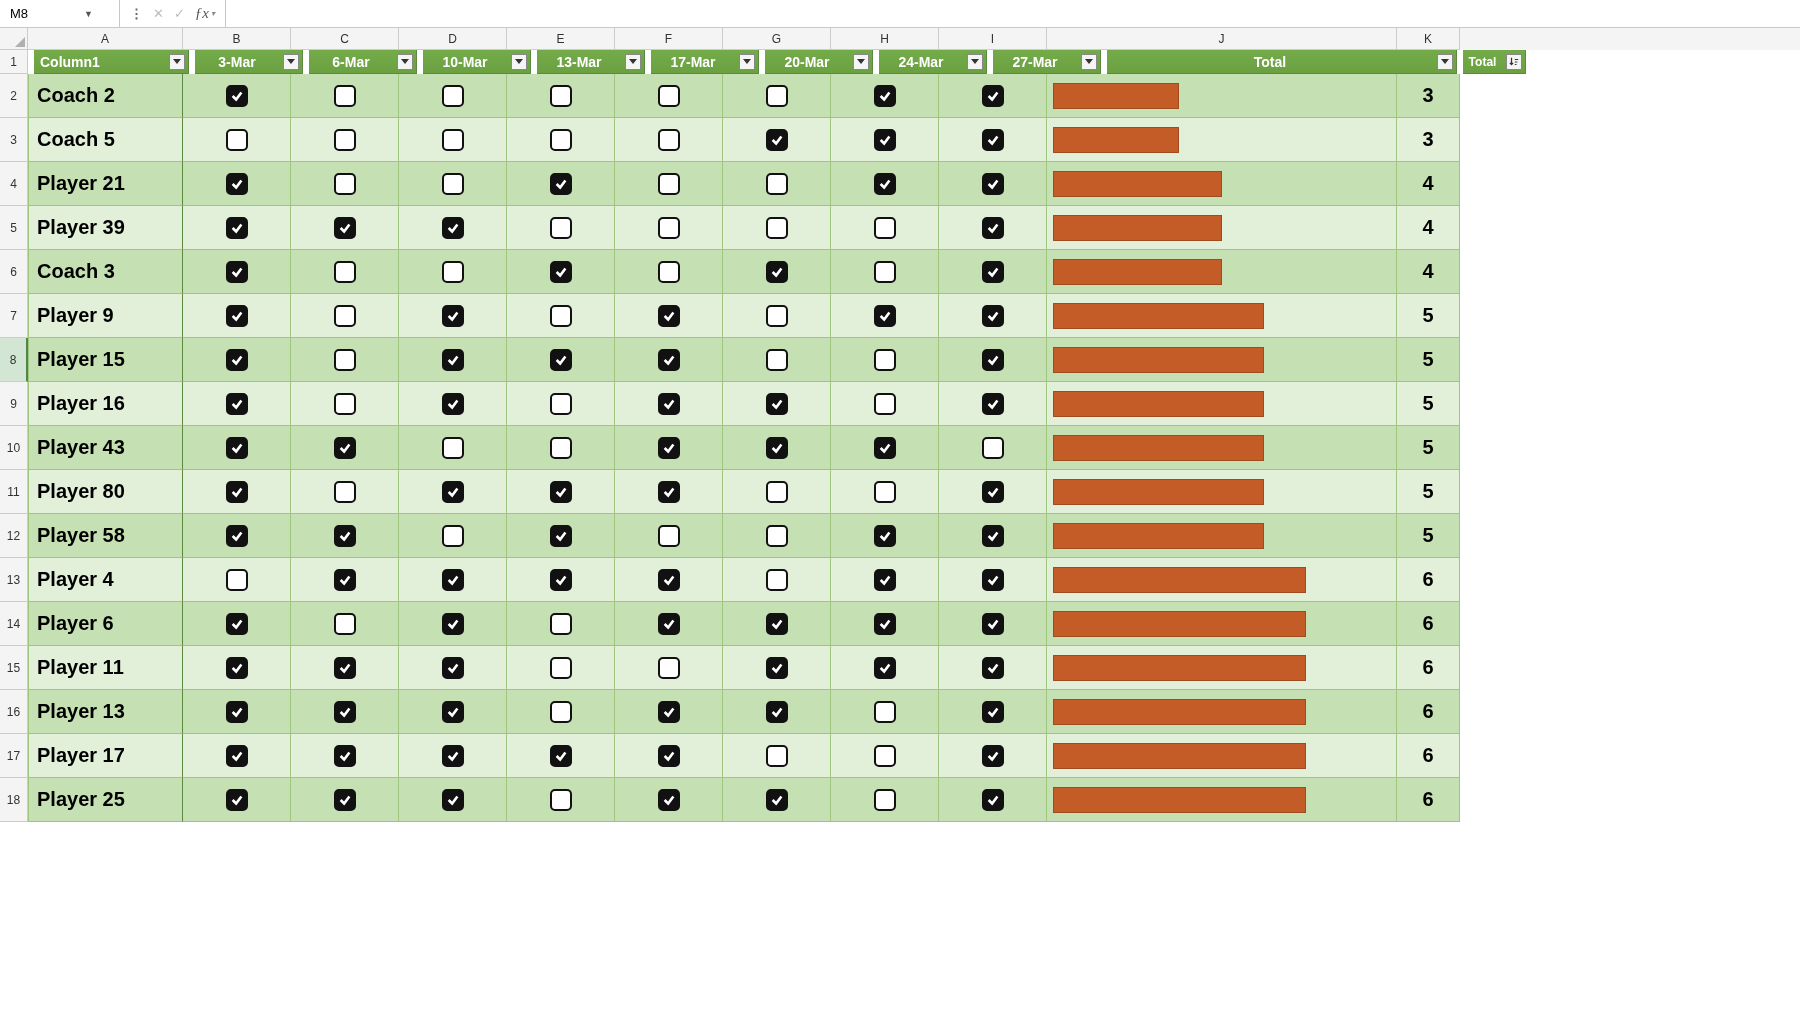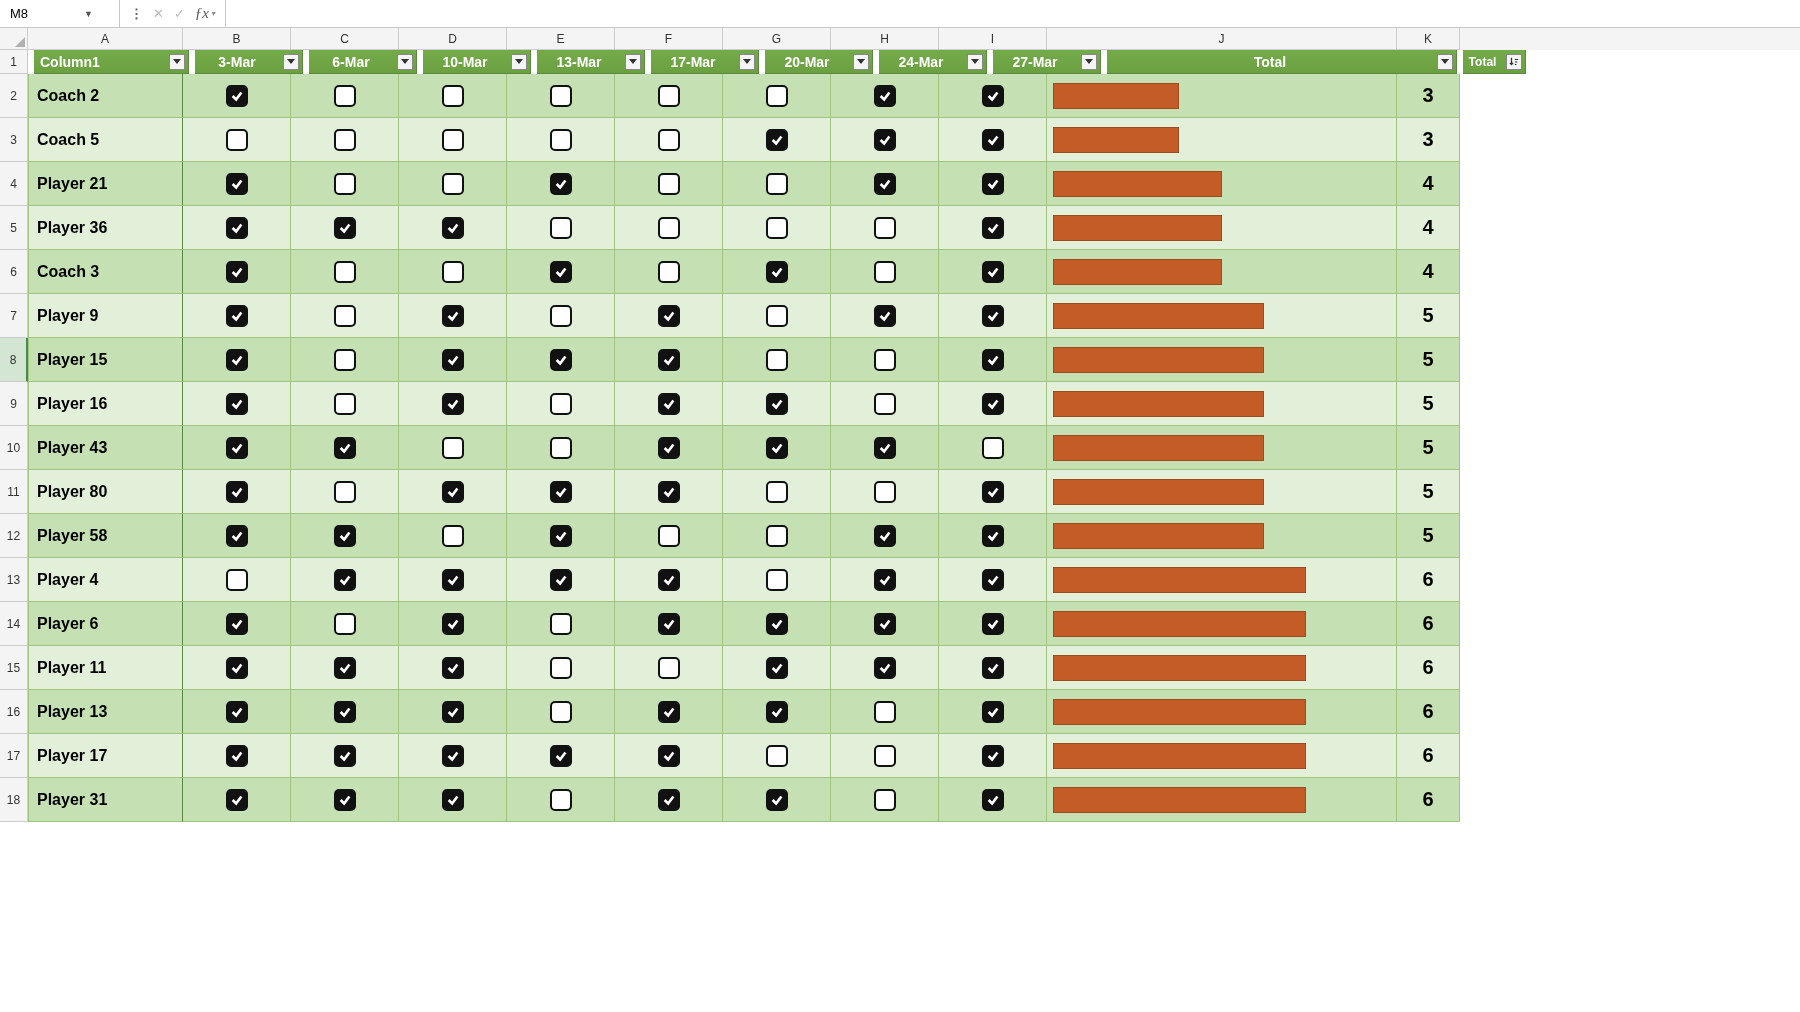--- a/index.html
+++ b/index.html
@@ -119,21 +119,21 @@
     border-right: 1px solid #9fc57f;
     border-bottom: 1px solid #9fc57f;
     display: flex;
     align-items: center;
     justify-content: center;
     position: relative;
   }
   .cell.name-cell {
     justify-content: flex-start;
     padding: 0 8px;
-    font-size: 16px;
+    font-size: 20px;
     font-weight: 600;
     border-right: 1px solid #5a8a40;
     border-left: 1px solid #9fc57f;
   }
   .band-dark  { background: #c5e0b2; }
   .band-light { background: #e2efd9; }
   .th {
     background: #6fa445;
     background: linear-gradient(#74ab49,#6ba041);
     color: #fff;
@@ -446,21 +446,21 @@
         </div>
         <div class="cell col-J band-dark">
           <div class="bar-wrap">
             <div class="bar" style="width: 50%;"></div>
           </div>
         </div>
         <div class="cell col-K total-cell band-dark">4</div>
       </div>
       <div class="row">
         <div class="row-h">5</div>
-        <div class="cell name-cell col-A band-light">Player 36</div>
+        <div class="cell name-cell col-A band-light">Player 39</div>
         <div class="cell col-date band-light">
           <div class="cb checked">
             <svg viewBox="0 0 16 16">
               <polyline points="3,8 7,12 13,4"></polyline>
             </svg>
           </div>
         </div>
         <div class="cell col-date band-light">
           <div class="cb checked">
             <svg viewBox="0 0 16 16">
@@ -1160,21 +1160,21 @@
         </div>
         <div class="cell col-J band-light">
           <div class="bar-wrap">
             <div class="bar" style="width: 75%;"></div>
           </div>
         </div>
         <div class="cell col-K total-cell band-light">6</div>
       </div>
       <div class="row">
         <div class="row-h">18</div>
-        <div class="cell name-cell col-A band-dark">Player 31</div>
+        <div class="cell name-cell col-A band-dark">Player 25</div>
         <div class="cell col-date band-dark">
           <div class="cb checked">
             <svg viewBox="0 0 16 16">
               <polyline points="3,8 7,12 13,4"></polyline>
             </svg>
           </div>
         </div>
         <div class="cell col-date band-dark">
           <div class="cb checked">
             <svg viewBox="0 0 16 16">

